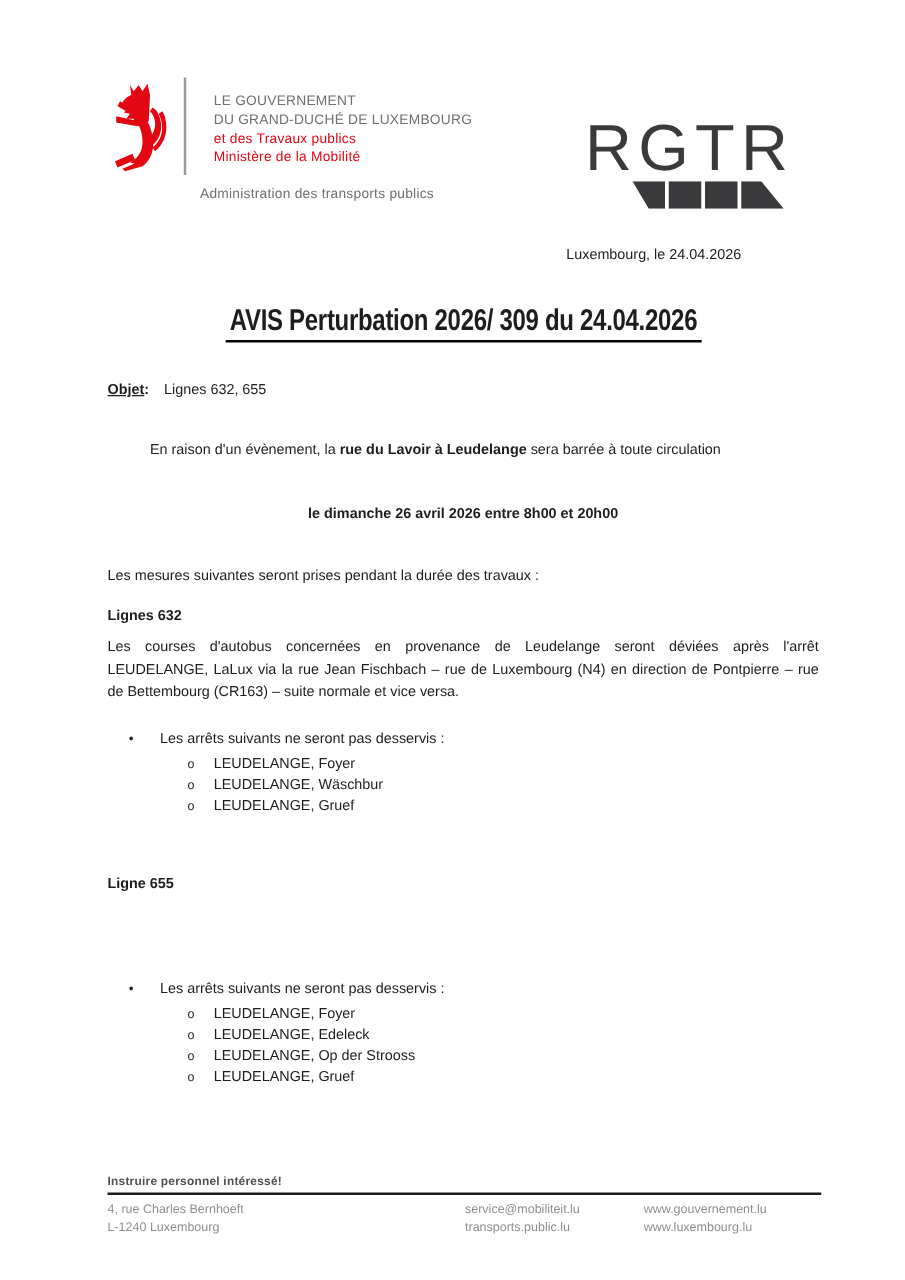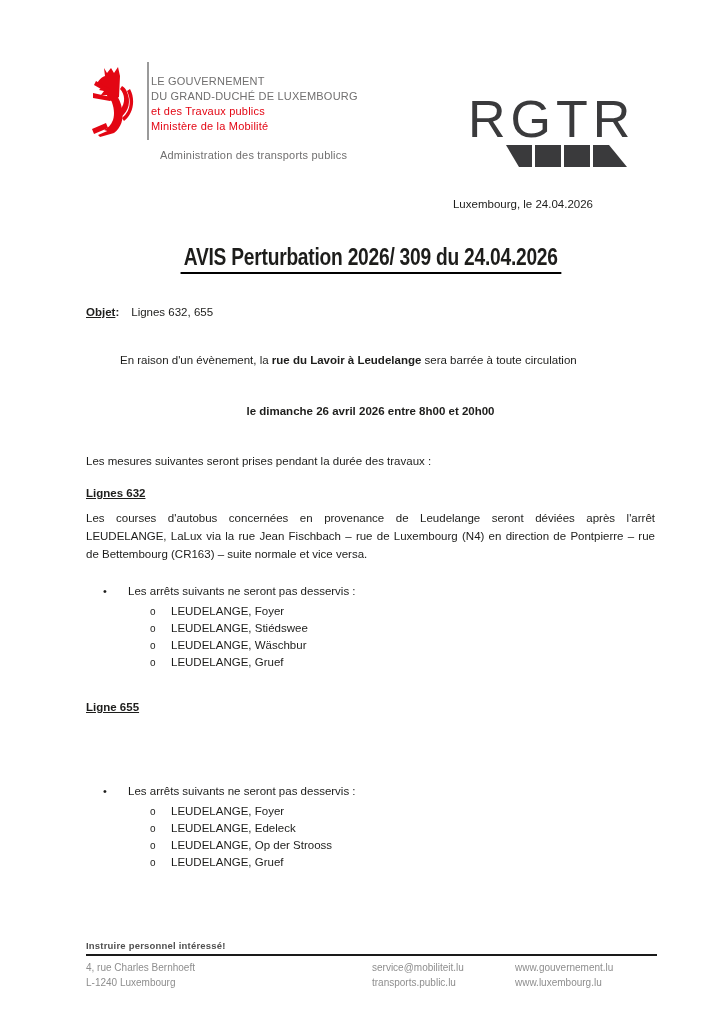--- a/index.html
+++ b/index.html
@@ -7,21 +7,21 @@
   body { font-family:"Liberation Sans", sans-serif; }
   .page {
     position:relative; width:724px; height:1024px; margin:0 auto;
     background:#ffffff; color:#1d1d1b; overflow:hidden;
   }
 
   
   .gov-logo { position:absolute; top:62px; left:90px; display:flex; align-items:flex-start; }
   .lion-svg { margin-top:5px; }
   .gov-col { margin-left:13px; }
-  .gov-lines { border-left:2px solid #9a9a9a; padding-left:2px; padding-top:12px; padding-bottom:6px; }
+  .gov-lines { border-left:2px solid #9a9a9a; padding-left:22px; padding-top:12px; padding-bottom:6px; }
   .gov-line { font-size:11px; line-height:15px; color:#706f6f; letter-spacing:.2px; }
   .gov-line.red { color:#e30613; }
   .gov-admin { padding-left:13px; margin-top:9px; font-size:11px; color:#706f6f; letter-spacing:.2px; }
 
   
   .rgtr { position:absolute; top:94px; left:468px; width:162px;text-align:center; }
   .rgtr-text { font-size:52px; line-height:50px; font-weight:400; letter-spacing:5px; color:#3a3a3c; }
   .rgtr-bus { margin-left:37px; margin-top:1px; display:block; }
 
   
@@ -37,21 +37,21 @@
   .bodytxt { font-size:11.5px; line-height:18px; }
   .objet { position:absolute; top:303px; left:86px; }
   .objet .lbl { font-weight:bold; text-decoration:underline; }
   .objet .colon { font-weight:bold; }
   .objet .val { margin-left:12px; }
 
   .intro { position:absolute; top:351px; left:92px; width:569px;padding-left:28px; }
   .period { position:absolute; top:402px; left:86px; width:569px; text-align:center; font-weight:bold; }
   .measures { position:absolute; top:452px; left:86px; width:569px; }
 
-  .sec-head { position:absolute; left:86px; font-weight:bold; text-decoration:underline; }
+  .sec-head { position:absolute; left:86px; font-weight:bold; }
   .sec-head.s0 { top:484px; }
   .sec-head.s1 { top:698px; }
 
   .para { position:absolute; left:86px; width:569px; }
   .para.s0 { top:509px; }
   .para.s1 { top:726px; }
   .pline { text-align:justify; text-align-last:justify; white-space:normal; }
   .pline.last { text-align:left; text-align-last:left; }
 
   .blist { position:absolute; left:86px; width:569px; }
@@ -136,21 +136,20 @@
     <div class="pline">Les courses d'autobus concernées en provenance de Leudelange seront déviées après l'arrêt</div>
     <div class="pline">LEUDELANGE, LaLux via la rue Jean Fischbach – rue de Luxembourg (N4) en direction de Pontpierre – rue</div>
     <div class="pline last">de Bettembourg (CR163) – suite normale et vice versa.</div>
   </div>
   <div class="blist s0 bodytxt">
     <div class="bullet-row">
       <span class="mark1">•</span><span>Les arrêts suivants ne seront pas desservis :</span>
     </div>
     <div class="stops">
       <div class="stop-row"><span class="mark2">o</span><span>LEUDELANGE, Foyer</span></div>
-      <div class="stop-row"><span class="mark2">o</span><span>LEUDELANGE, Stiédswee</span></div>
       <div class="stop-row"><span class="mark2">o</span><span>LEUDELANGE, Wäschbur</span></div>
       <div class="stop-row"><span class="mark2">o</span><span>LEUDELANGE, Gruef</span></div>
     </div>
   </div>
 
   <div class="sec-head s1 bodytxt">Ligne 655</div>
   <div class="blist s1 bodytxt">
     <div class="bullet-row">
       <span class="mark1">•</span><span>Les arrêts suivants ne seront pas desservis :</span>
     </div>

